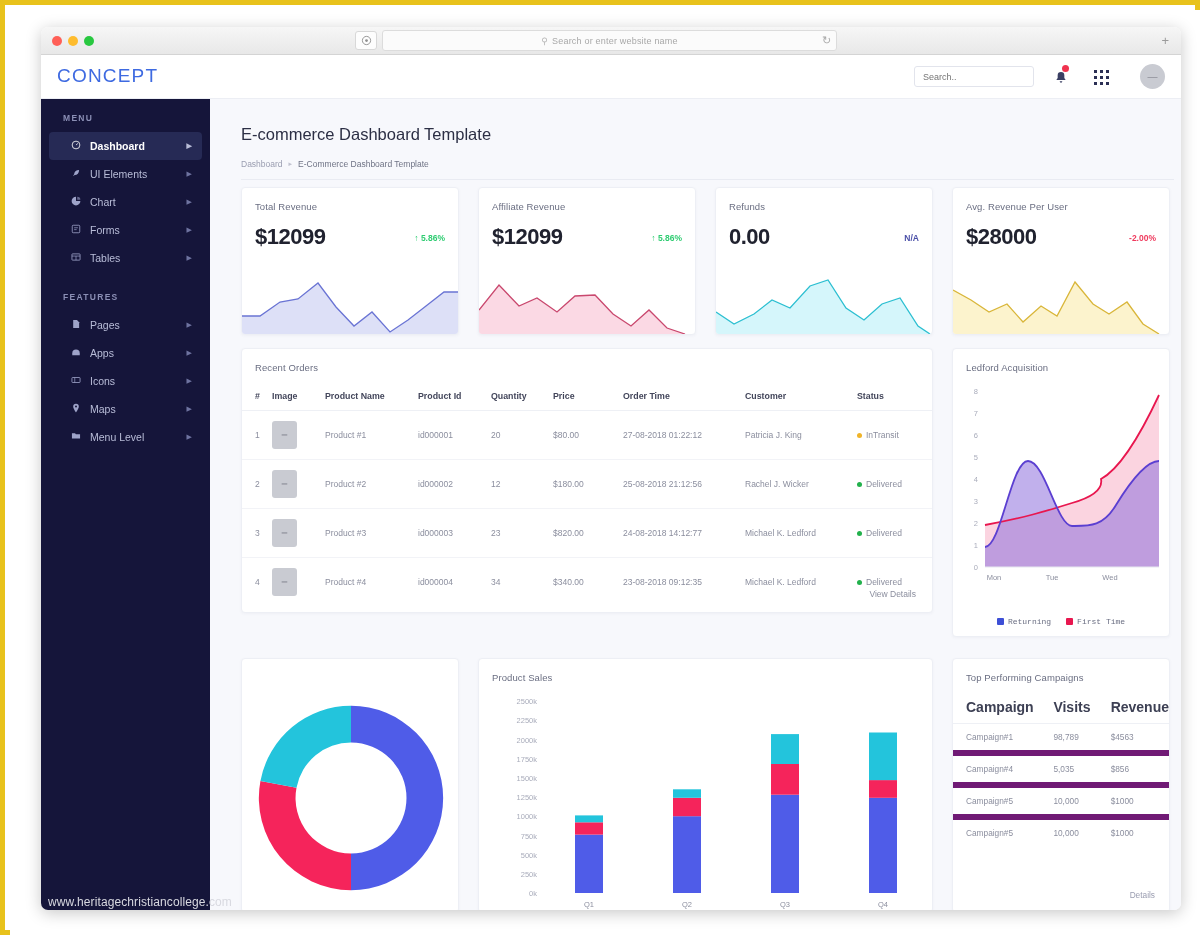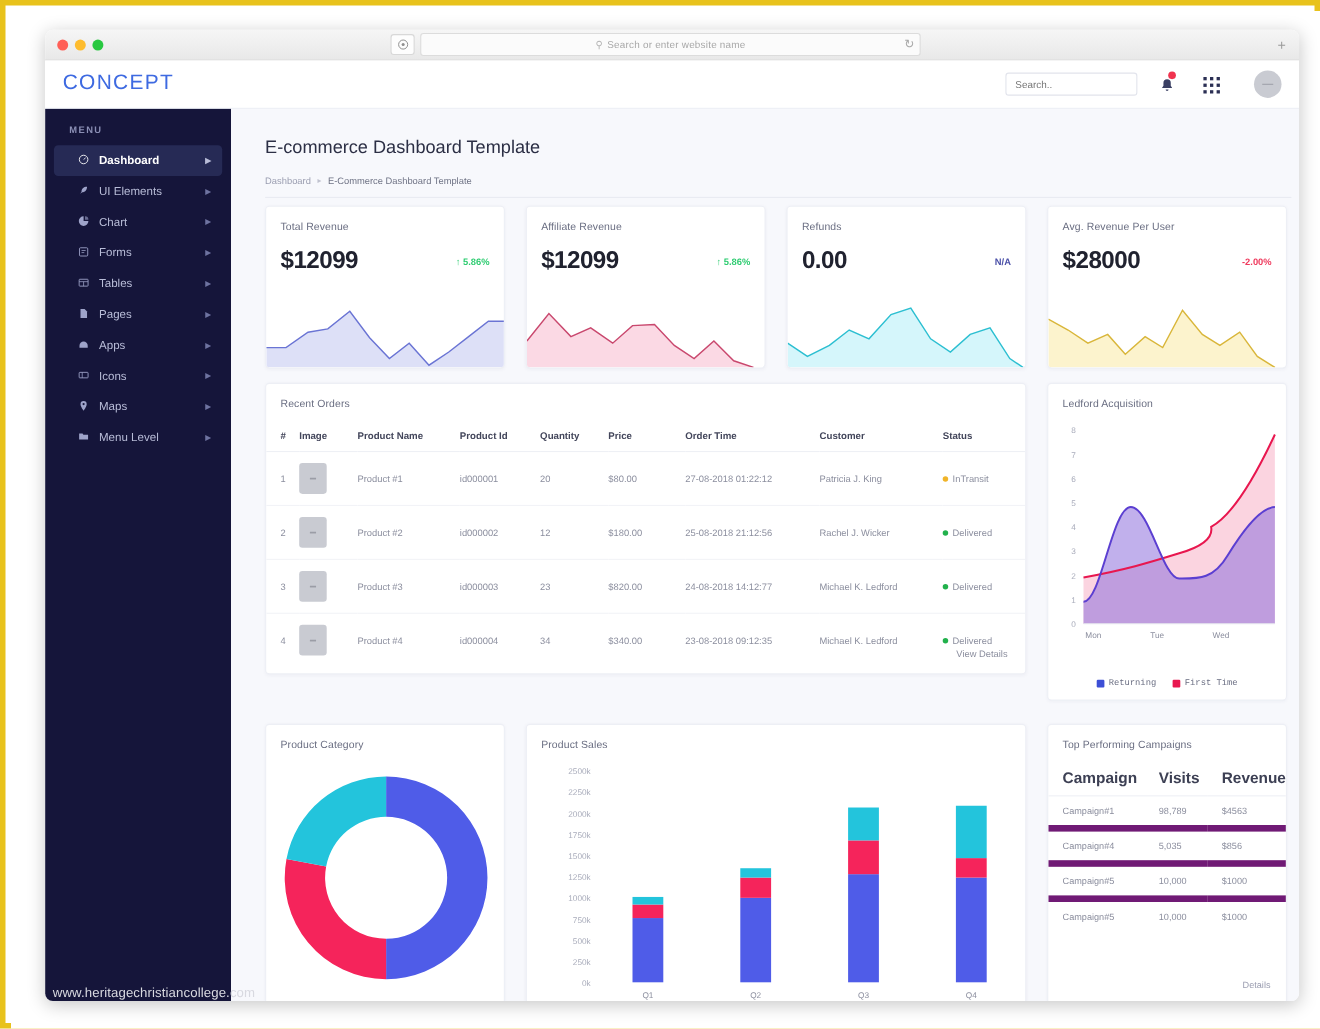--- a/index.html
+++ b/index.html
@@ -311,20 +311,21 @@
           <span class="ic">
             <svg width="10" height="10" viewBox="0 0 16 16">
                   <rect x="1.5" y="3" width="13" height="10" rx="1" fill="none" stroke="currentColor" stroke-width="1.3"></rect>
                   <path d="M1.5 6.5h13M8 6.5V13" stroke="currentColor" stroke-width="1.1"></path>
                 </svg>
           </span>
           <span class="lbl">Tables</span>
           <span class="caret">▶</span>
         </div>
 
+        <div class="side-sec" style="padding-top:20px">FEATURES</div>
 
         <div class="side-item">
           <span class="ic">
             <svg width="10" height="10" viewBox="0 0 16 16">
                   <path d="M3.5 1.5h6L13 5v9.5h-9.5z" fill="currentColor"></path>
                 </svg>
           </span>
           <span class="lbl">Pages</span>
           <span class="caret">▶</span>
         </div>
@@ -532,21 +533,20 @@
               <span>Returning</span>
             </span>
             <span class="lg">
               <span class="sw" style="background:#e8174f"></span>
               <span>First Time</span>
             </span>
           </div>
         </div>
 
         <div class="card" id="prodcat" style="left:31px">
-          <div class="card-title">Product Category</div>
           <div id="donut-wrap">
             <svg viewBox="0 0 220 220" width="218" height="218">
               <g transform="translate(110,110)">
 
                 <path d="M0,-93 A93,93 0 0 1 0,93 L0,56 A56,56 0 0 0 0,-56 Z" fill="#4f5ce8"></path>
 
                 <path d="M0,93 A93,93 0 0 1 -91.4,-17.2 L-55.0,-10.4 A56,56 0 0 0 0,56 Z" fill="#f5245b"></path>
 
                 <path d="M-91.4,-17.2 A93,93 0 0 1 0,-93 L0,-56 A56,56 0 0 0 -55.0,-10.4 Z" fill="#23c4dc"></path>
               </g>

